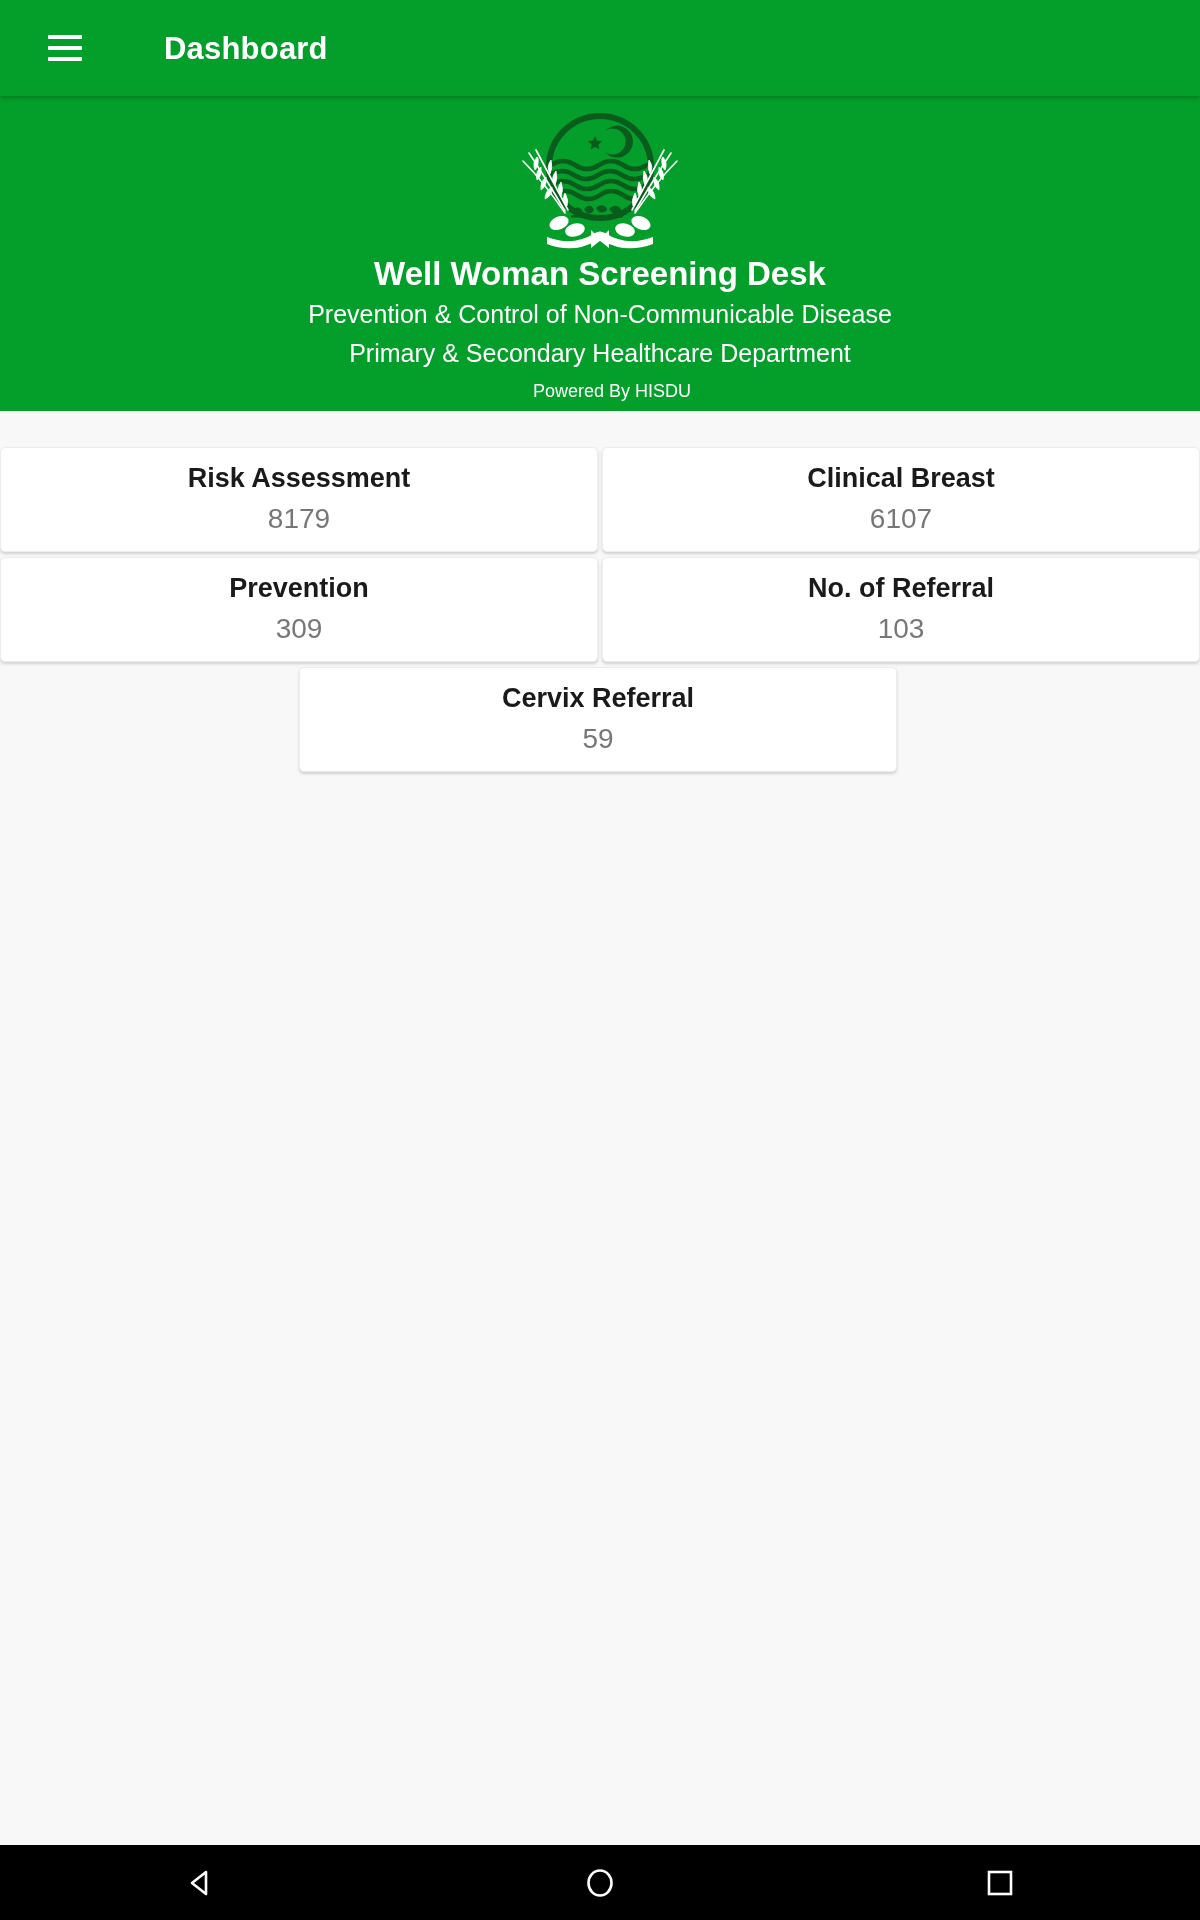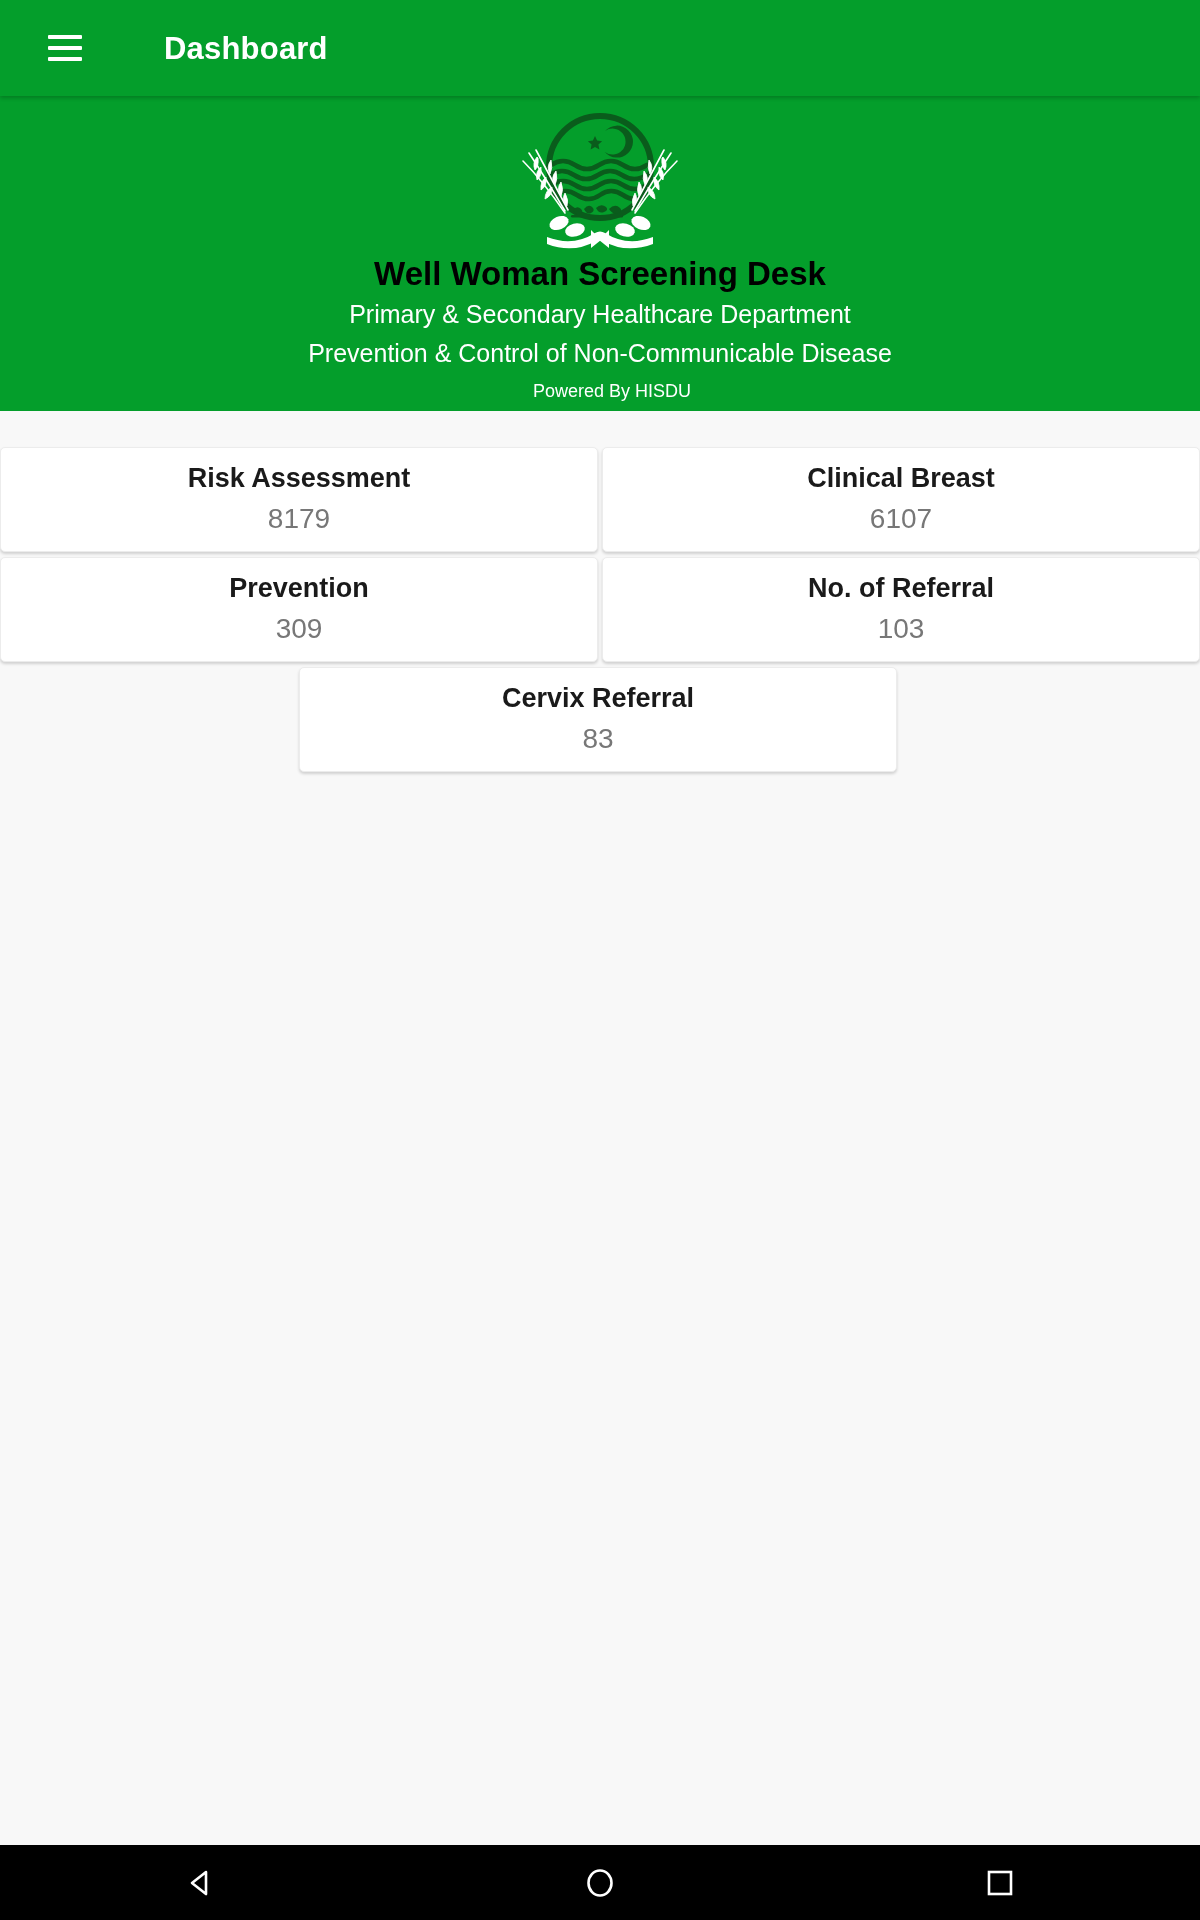--- a/index.html
+++ b/index.html
@@ -67,21 +67,21 @@
     box-sizing: border-box;
     overflow: hidden;
   }
   .crest {
     width: 186px;
     height: 145px;
     margin: 9px auto 0;
     display: block;
   }
   .hero-title {
-    color: #000000;
+    color: #ffffff;
     font-size: 33px;
     font-weight: bold;
     line-height: 1.12;
     margin-top: 6px;
   }
   .hero-sub {
     color: #ffffff;
     font-size: 25px;
     line-height: 1.42;
     font-weight: normal;
@@ -232,22 +232,22 @@
       <ellipse cx="134" cy="118" rx="10" ry="6.5" transform="rotate(22 134 118)"></ellipse>
       <ellipse cx="118" cy="125" rx="10" ry="6.5" transform="rotate(14 118 125)"></ellipse>
     </g>
 
     <path d="M40 132 q26 10 48 -4 q5 -3 10 0 q22 14 48 4 l0 7 q-27 10 -50 -3 q-4 -3 -7 0 q-23 13 -49 3 z" fill="#ffffff"></path>
     <path d="M84 125 l10 10 l-10 8 z" fill="#ffffff"></path>
     <path d="M102 125 l-10 10 l10 8 z" fill="#ffffff"></path>
   </svg>
 
   <div class="hero-title">Well Woman Screening Desk</div>
+  <div class="hero-sub">Prevention &amp; Control of Non-Communicable Disease</div>
   <div class="hero-sub">Primary &amp; Secondary Healthcare Department</div>
-  <div class="hero-sub">Prevention &amp; Control of Non-Communicable Disease</div>
   <div class="hero-powered">Powered By HISDU</div>
 </div>
 
 <div class="grid">
 
   <div class="card">
     <div class="card-label">Risk Assessment</div>
     <div class="card-value">8179</div>
   </div>
 
@@ -261,21 +261,21 @@
     <div class="card-value">309</div>
   </div>
 
   <div class="card">
     <div class="card-label">No. of Referral</div>
     <div class="card-value">103</div>
   </div>
 
   <div class="card">
     <div class="card-label">Cervix Referral</div>
-    <div class="card-value">83</div>
+    <div class="card-value">59</div>
   </div>
 
 </div>
 
 <div class="navbar">
   <div class="nav-btn">
     <svg width="34" height="34" viewBox="0 0 34 34">
       <path d="M23 6 L9 17 L23 28 Z" fill="none" stroke="#ffffff" stroke-width="2.6" stroke-linejoin="round"></path>
     </svg>
   </div>

